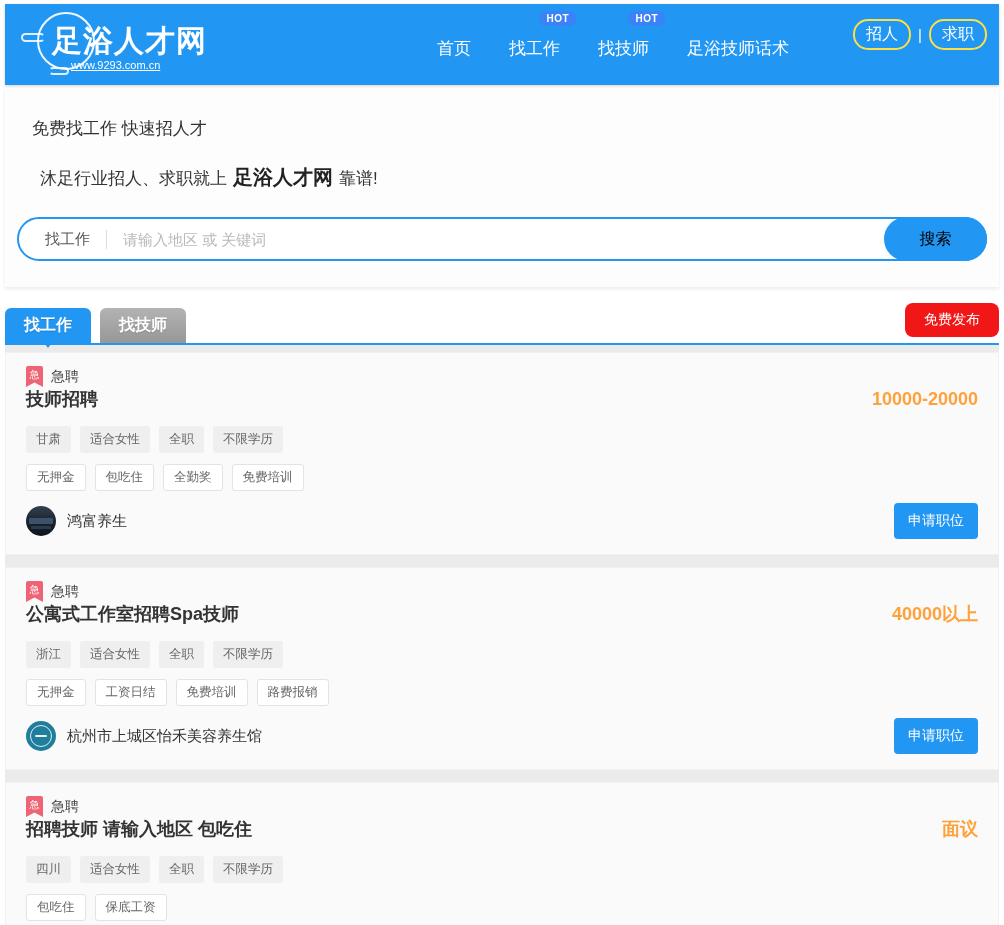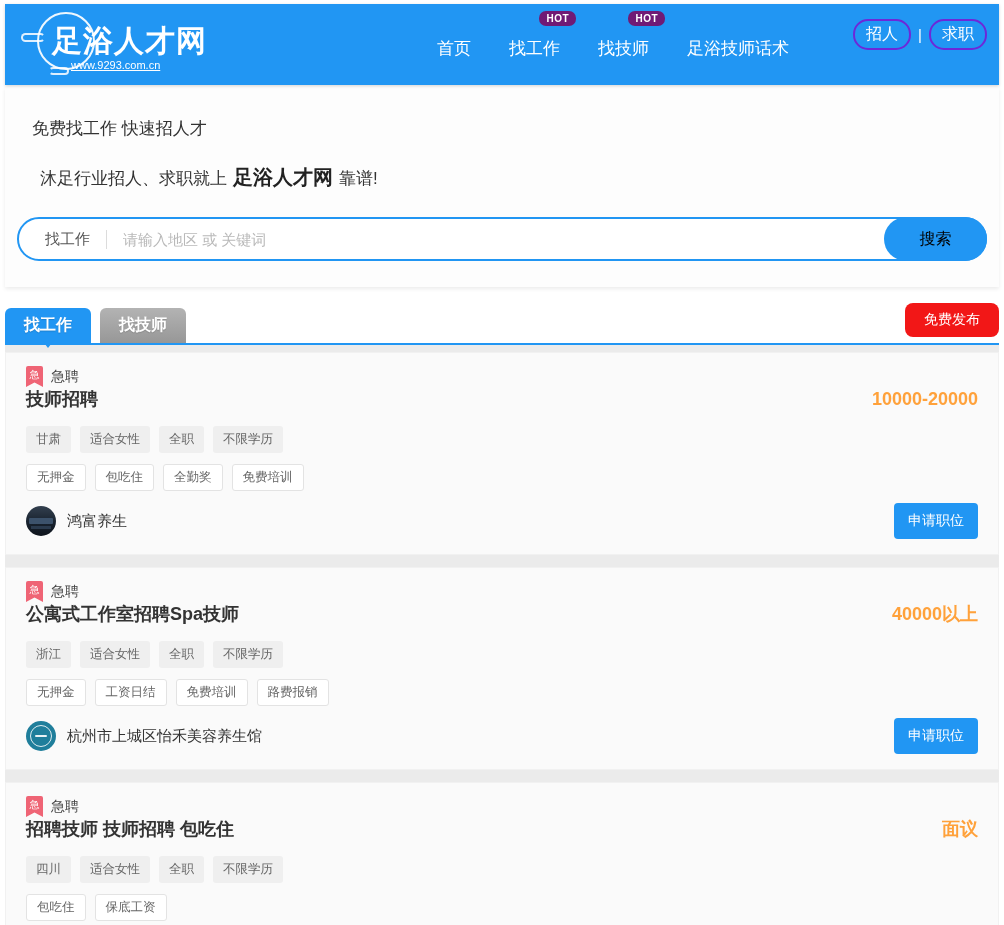--- a/index.html
+++ b/index.html
@@ -51,28 +51,28 @@
   .logo-url {
     position: absolute; left: 52px; top: 50px;
     font-size: 11px; color: #fff;
     text-decoration: underline;
   }
   .nav { display: flex; align-items: flex-end; gap: 38px; padding-bottom: 16px; }
   .nav-item { position: relative; padding-top: 24px; cursor: pointer; }
   .nav-label { color: #fff; font-size: 17px; white-space: nowrap; }
   .hot-badge {
     position: absolute; top: -2px; right: -16px;
-    background: #701a75; color: #fff;
+    background: #3b82f6; color: #fff;
     font-size: 10px; font-weight: bold;
     padding: 2px 7px; border-radius: 7px;
     letter-spacing: .5px;
   }
   .header-actions { display: flex; align-items: center; gap: 7px; margin-left: 26px; padding-bottom: 10px; }
   .outline-btn {
-    background: transparent; border: 2px solid #6d28d9; border-radius: 15px;
+    background: transparent; border: 2px solid #fde047; border-radius: 15px;
     color: #fff; font-size: 16px; padding: 3px 11px; cursor: pointer;
     font-family: inherit; white-space: nowrap;
   }
   .action-sep { color: #fff; font-size: 15px; }
 
   
   .hero {
     margin-top: 2px;
     background: #fdfdfd;
     box-shadow: 0 2px 4px rgba(0,0,0,.08);
@@ -320,21 +320,21 @@
         <button class="apply-btn">申请职位</button>
       </div>
     </article>
 
     <article class="job-card">
       <div class="urgent-row">
         <span class="urgent-badge">急</span>
         <span class="urgent-text">急聘</span>
       </div>
       <div class="title-row">
-        <h3 class="job-title">招聘技师 技师招聘 包吃住</h3>
+        <h3 class="job-title">招聘技师 请输入地区 包吃住</h3>
         <span class="job-salary">面议</span>
       </div>
       <div class="tag-row">
         <span class="tag">四川</span>
         <span class="tag">适合女性</span>
         <span class="tag">全职</span>
         <span class="tag">不限学历</span>
       </div>
       <div class="benefit-row">
         <span class="benefit">包吃住</span>

